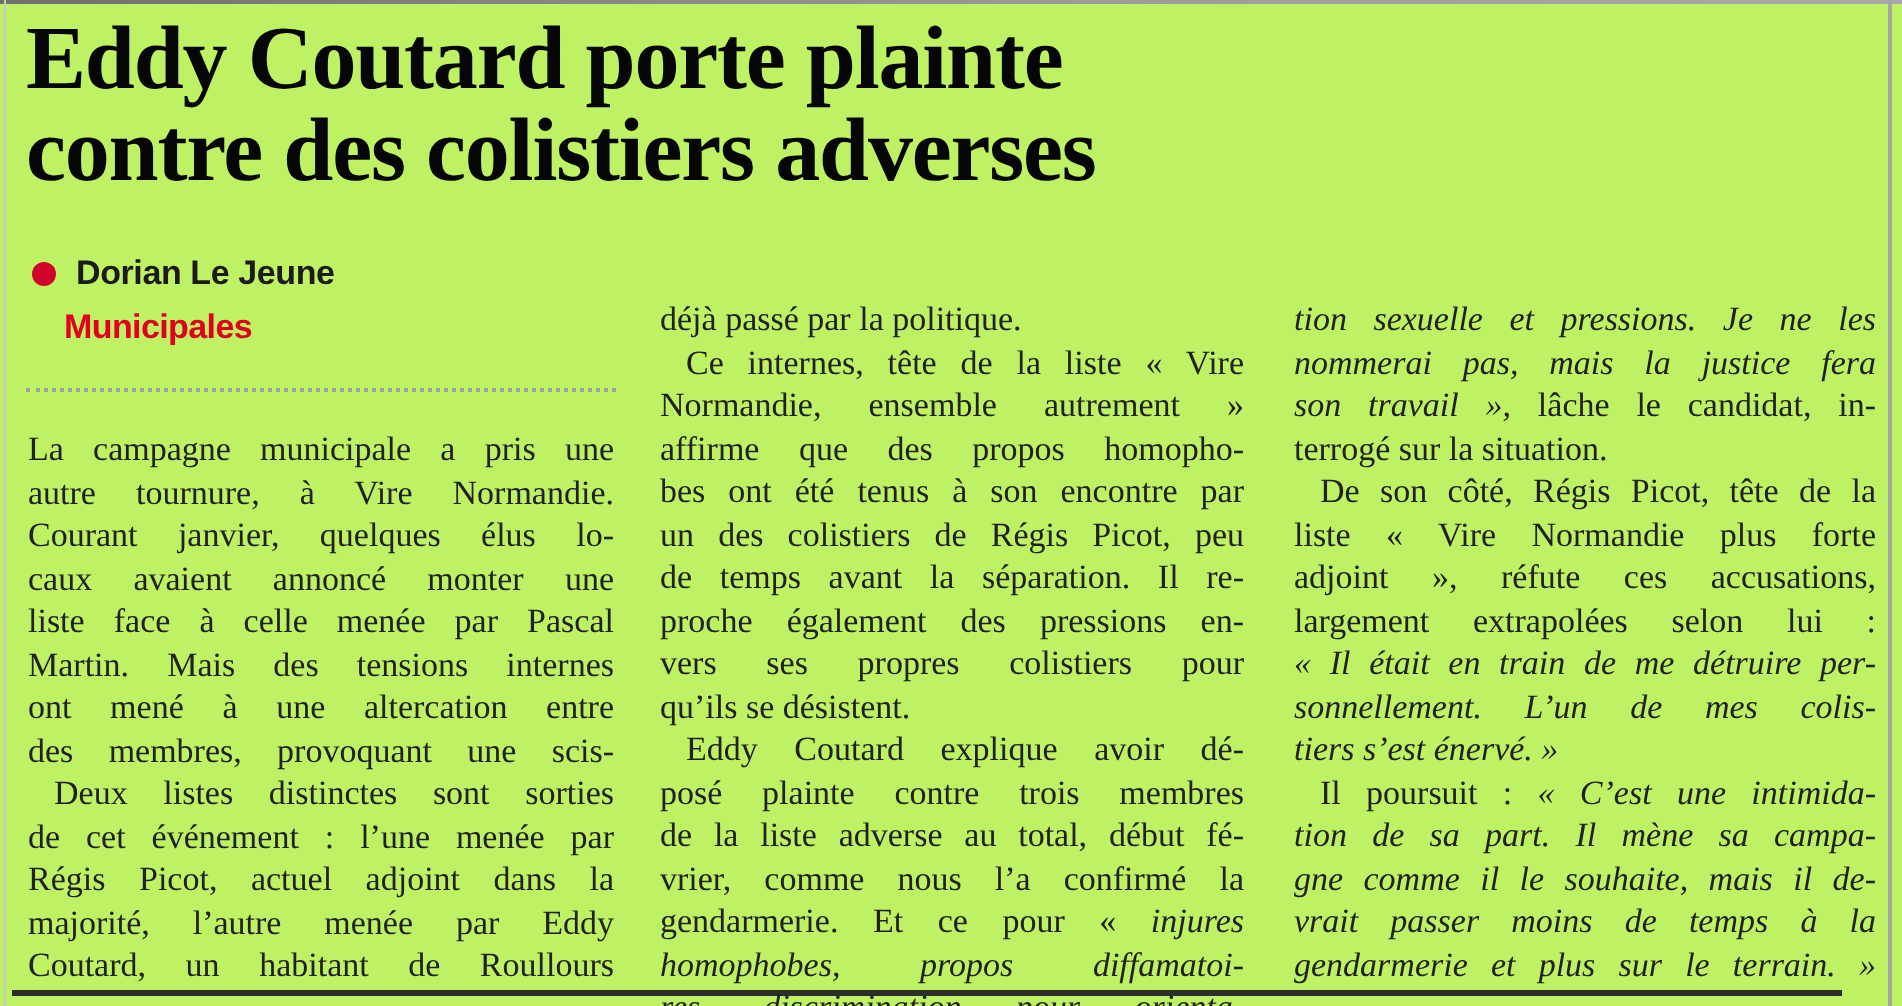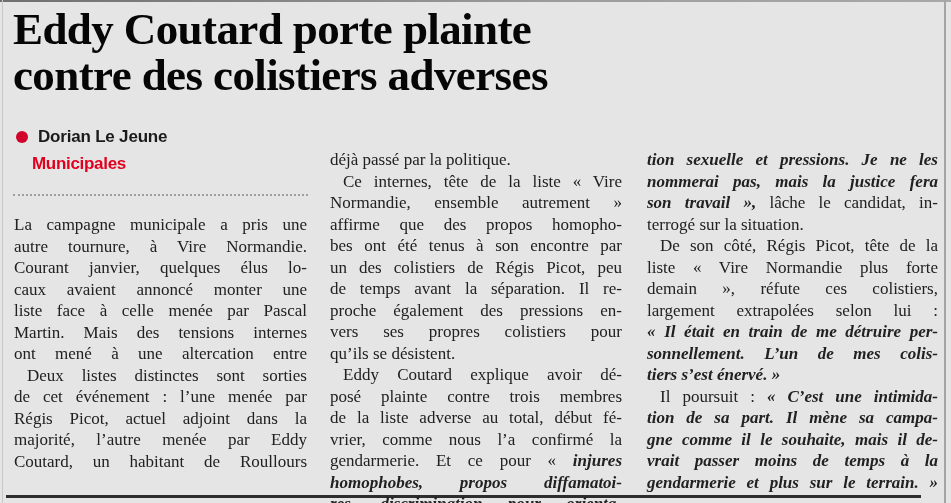--- a/index.html
+++ b/index.html
@@ -1,17 +1,17 @@
 <!DOCTYPE html>
 <html lang="fr"><head>
 <meta charset="utf-8">
 <style>
   html,body{margin:0;padding:0;background:#ffffff;}
   .page{
-    position:relative;width:951px;height:503px;background:#e5e5e5;
+    position:relative;width:951px;height:503px;background:#bef264;
     overflow:hidden;font-family:"Liberation Serif",serif;color:#1e1e1e;
   }
   
   .rule-top{position:absolute;top:0;left:0;width:951px;height:2px;
     background:linear-gradient(to right,#6f6f6f,#9d9d9d 60%,#a8a8a8);}
   .rule-left{position:absolute;top:0;left:2px;width:1px;height:503px;background:#c8c8c8;}
   .rule-right{position:absolute;top:0;left:944px;width:2px;height:503px;background:#a5a5a5;}
   .rule-bottom{position:absolute;top:495px;left:6px;width:915px;height:3px;background:#2d2d2d;}
   
   .headline{position:absolute;left:13px;top:6px;width:740px;margin:0;
@@ -29,21 +29,21 @@
     border-top:2px dotted #9f9f9f;}
   
   .col{position:absolute;font-size:17px;line-height:21.5px;color:#212121;margin-top:12px;}
   .col1{left:14px;top:202px;width:293px;}
   .col2{left:330px;top:137px;width:292px;}
   .col3{left:647px;top:137px;width:291px;}
   .tline{text-align:justify;text-align-last:justify;-moz-text-align-last:justify;
     white-space:normal;height:21.5px;overflow:visible;}
   .tline.end{text-align:left;text-align-last:left;-moz-text-align-last:left;}
   .tline.indent{text-indent:13px;}
-  .bi{font-weight:700;font-style:italic;}
+  .bi{font-weight:400;font-style:italic;}
 </style>
 </head>
 <body>
 
 <div class="page">
   <div class="rule-top"></div>
   <div class="rule-left"></div>
   <div class="rule-right"></div>
   <div class="rule-bottom"></div>
 
@@ -61,20 +61,21 @@
   <div class="dotted"></div>
 
   <div class="col col1">
       <div class="tline"><span>La campagne municipale a pris une</span></div>
       <div class="tline"><span>autre tournure, à Vire Normandie.</span></div>
       <div class="tline"><span>Courant janvier, quelques élus lo-</span></div>
       <div class="tline"><span>caux avaient annoncé monter une</span></div>
       <div class="tline"><span>liste face à celle menée par Pascal</span></div>
       <div class="tline"><span>Martin. Mais des tensions internes</span></div>
       <div class="tline"><span>ont mené à une altercation entre</span></div>
+      <div class="tline"><span>des membres, provoquant une scis-</span></div>
       <div class="tline indent"><span>Deux listes distinctes sont sorties</span></div>
       <div class="tline"><span>de cet événement : l’une menée par</span></div>
       <div class="tline"><span>Régis Picot, actuel adjoint dans la</span></div>
       <div class="tline"><span>majorité, l’autre menée par Eddy</span></div>
       <div class="tline"><span>Coutard, un habitant de Roullours</span></div>
     </div>
   <div class="col col2">
       <div class="tline end"><span>déjà passé par la politique.</span></div>
       <div class="tline indent"><span>Ce internes, tête de la liste « Vire</span></div>
       <div class="tline"><span>Normandie, ensemble autrement »</span></div>
@@ -93,21 +94,21 @@
       <div class="tline"><span class="bi">homophobes, propos diffamatoi-</span></div>
       <div class="tline"><span class="bi">res, discrimination pour orienta-</span></div>
     </div>
   <div class="col col3">
       <div class="tline"><span class="bi">tion sexuelle et pressions. Je ne les</span></div>
       <div class="tline"><span class="bi">nommerai pas, mais la justice fera</span></div>
       <div class="tline"><span class="bi">son travail »,</span><span> lâche le candidat, in-</span></div>
       <div class="tline end"><span>terrogé sur la situation.</span></div>
       <div class="tline indent"><span>De son côté, Régis Picot, tête de la</span></div>
       <div class="tline"><span>liste « Vire Normandie plus forte</span></div>
-      <div class="tline"><span>demain », réfute ces colistiers,</span></div>
+      <div class="tline"><span>adjoint », réfute ces accusations,</span></div>
       <div class="tline"><span>largement extrapolées selon lui :</span></div>
       <div class="tline"><span class="bi">« Il était en train de me détruire per-</span></div>
       <div class="tline"><span class="bi">sonnellement. L’un de mes colis-</span></div>
       <div class="tline end"><span class="bi">tiers s’est énervé. »</span></div>
       <div class="tline indent"><span>Il poursuit : </span><span class="bi">« C’est une intimida-</span></div>
       <div class="tline"><span class="bi">tion de sa part. Il mène sa campa-</span></div>
       <div class="tline"><span class="bi">gne comme il le souhaite, mais il de-</span></div>
       <div class="tline"><span class="bi">vrait passer moins de temps à la</span></div>
       <div class="tline"><span class="bi">gendarmerie et plus sur le terrain. »</span></div>
     </div>

